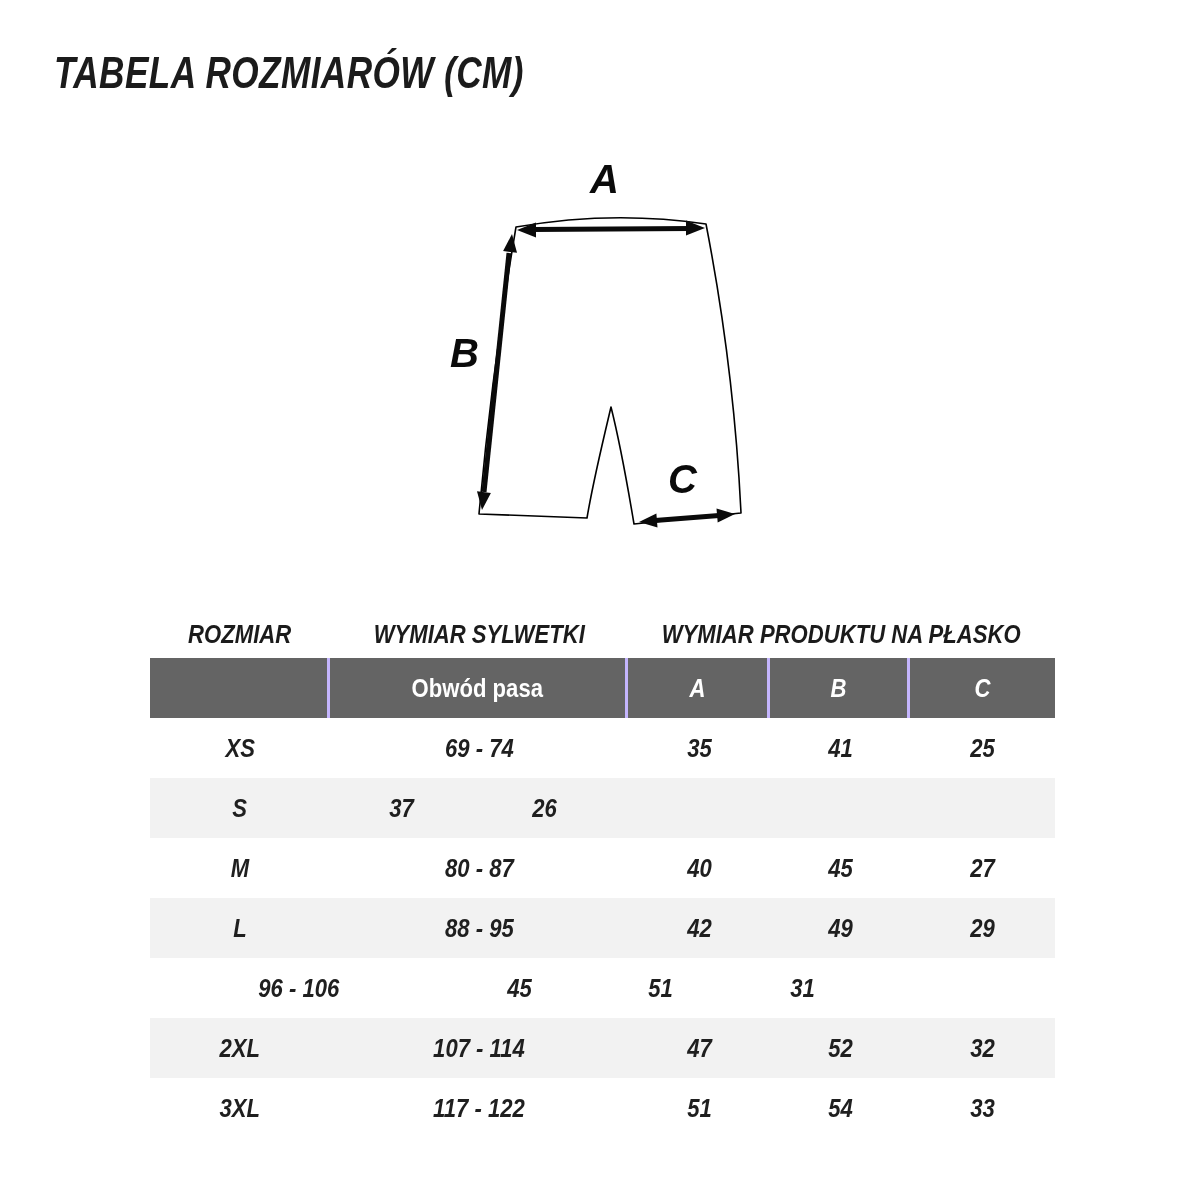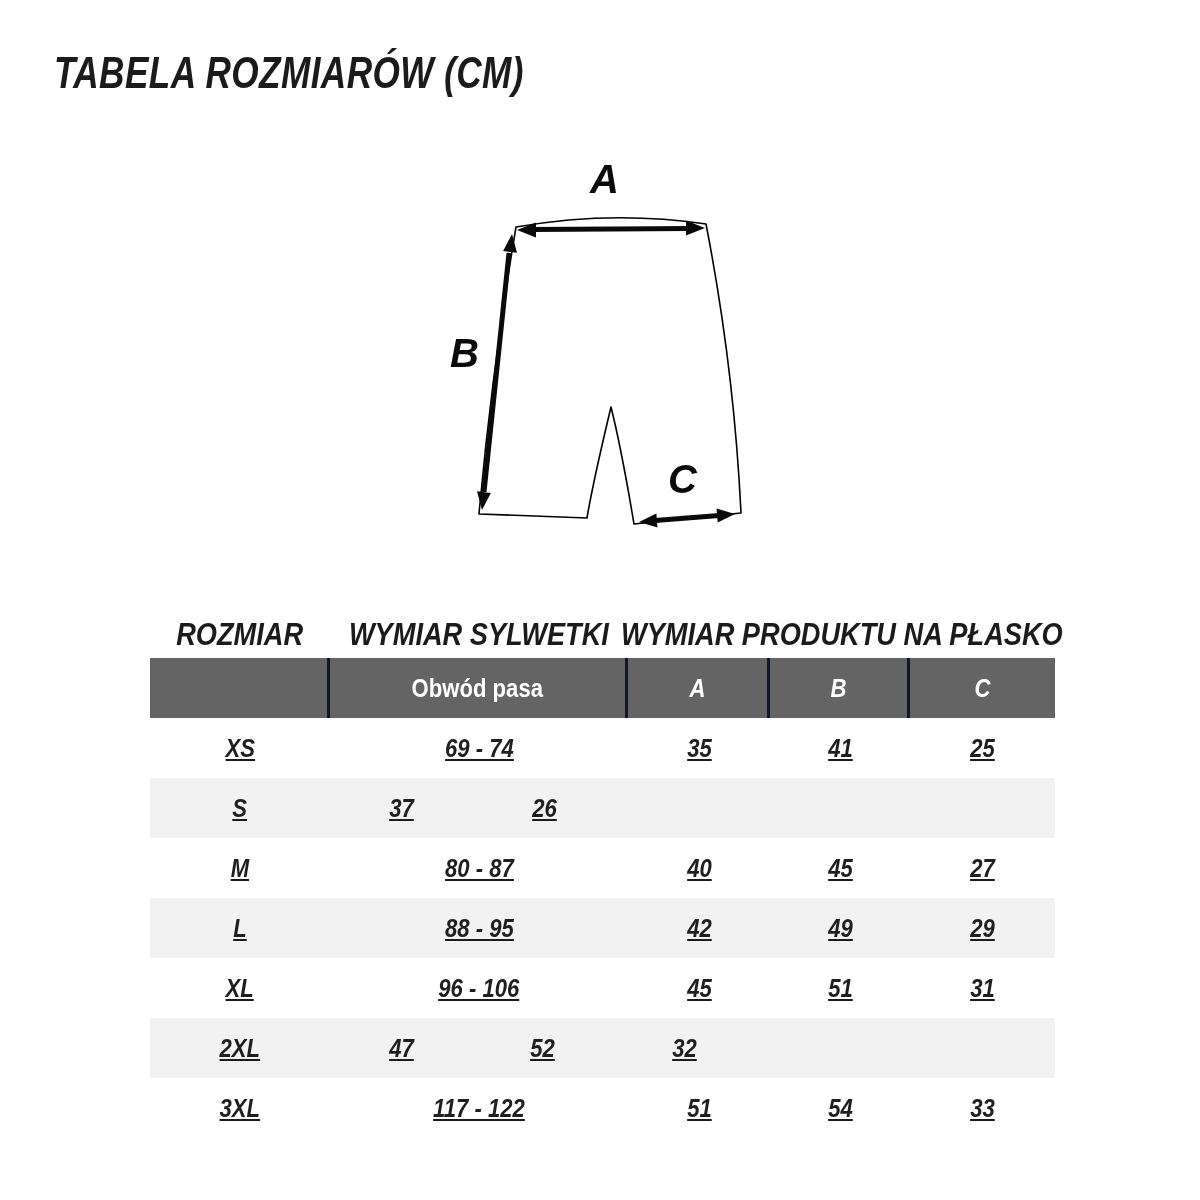--- a/index.html
+++ b/index.html
@@ -14,32 +14,32 @@
   }
   .diagram{position:absolute;left:400px;top:140px;width:390px;height:420px;}
   .diagram .outline{fill:#ffffff;stroke:#000000;stroke-width:1.6;stroke-linejoin:round;}
   .diagram .arrow{stroke:#0a0a0a;stroke-width:5;}
   .diagram .head{fill:#0a0a0a;stroke:none;}
   .diagram text{font-family:"Liberation Sans",sans-serif;font-style:italic;font-weight:bold;font-size:40px;fill:#0a0a0a;}
 
   .sizetable{position:absolute;left:150px;top:610px;width:905px;}
   .group-headers{position:relative;height:48px;}
   .gh{position:absolute;top:0;height:48px;display:flex;align-items:center;justify-content:center;
-      font-size:32px;font-weight:bold;font-style:italic;white-space:nowrap;}
+      font-size:26px;font-weight:bold;font-style:italic;white-space:nowrap;}
   .gh1{left:0;width:180px;}
   .gh2{left:180px;width:298px;}
   .gh3{left:478px;width:427px;}
 
   .thead{display:flex;height:60px;}
   .cell{display:flex;align-items:center;justify-content:center;height:60px;box-sizing:border-box;}
   .c0{width:180px;}.c1{width:298px;}.c2{width:142px;}.c3{width:140px;}.c4{width:145px;}
-  .thead .cell{background:#646464;color:#ffffff;font-size:26px;font-weight:bold;border-right:3px solid #0f172a;}
+  .thead .cell{background:#646464;color:#ffffff;font-size:26px;font-weight:bold;border-right:3px solid #c4b5fd;}
   .thead .cell:last-child{border-right:none;}
   .thead .abc{font-style:italic;}
-  .rows .row{display:flex;height:60px;background:#ffffff;text-decoration:underline;}
+  .rows .row{display:flex;height:60px;background:#ffffff;}
   .rows .row.alt{background:#f2f2f2;}
   .rows .cell{font-size:26px;font-weight:bold;font-style:italic;color:#1f1f1f;}
   .cond{display:inline-block;transform:scaleX(.85);white-space:nowrap;}
 </style>
 </head>
 <body>
 
 <h1 class="title">TABELA ROZMIARÓW (CM)</h1>
 
 <svg class="diagram" viewBox="400 140 390 420">
@@ -158,40 +158,40 @@
           <span class="cond">42</span>
         </div>
         <div class="cell c3">
           <span class="cond">49</span>
         </div>
         <div class="cell c4">
           <span class="cond">29</span>
         </div>
       </div>
       <div class="row">
-        <div class="cell c0">
-          <span class="cond">XL</span>
-        </div>
         <div class="cell c1">
           <span class="cond">96 - 106</span>
         </div>
         <div class="cell c2">
           <span class="cond">45</span>
         </div>
         <div class="cell c3">
           <span class="cond">51</span>
         </div>
         <div class="cell c4">
           <span class="cond">31</span>
         </div>
       </div>
       <div class="row alt">
         <div class="cell c0">
           <span class="cond">2XL</span>
         </div>
+        <div class="cell c1">
+          <span class="cond">107 - 114</span>
+        </div>
         <div class="cell c2">
           <span class="cond">47</span>
         </div>
         <div class="cell c3">
           <span class="cond">52</span>
         </div>
         <div class="cell c4">
           <span class="cond">32</span>
         </div>
       </div>

